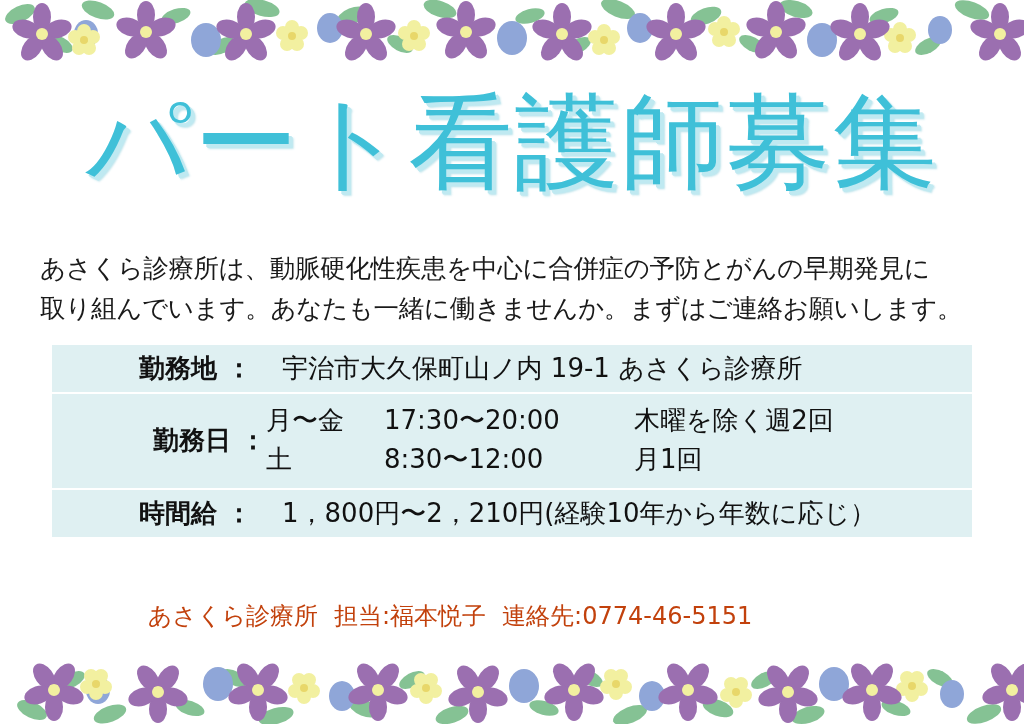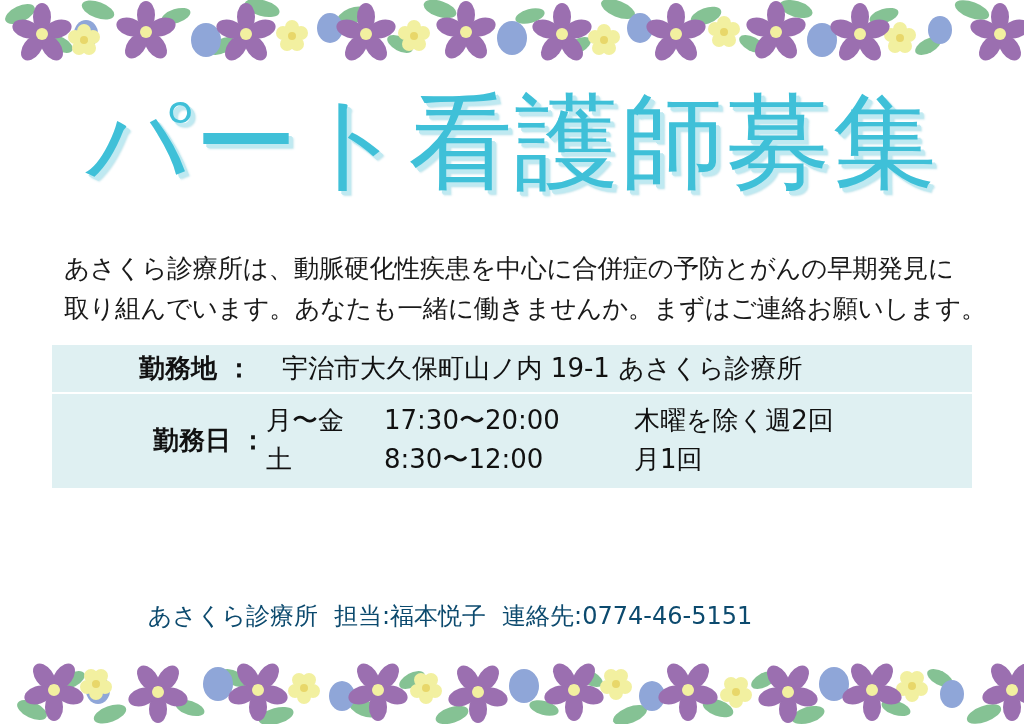--- a/index.html
+++ b/index.html
@@ -64,21 +64,21 @@
     position: absolute;
     top: 248px;
     left: 40px;
     width: 950px;
     font-family: "DejaVu Sans", sans-serif;
     font-size: 25.5px;
     line-height: 1.58;
     color: #1a1a1a;
     letter-spacing: -0.3px;
   }
-  .intro .line { display: block; white-space: nowrap; margin-left: 24px; }
+  .intro .line { display: block; white-space: nowrap; }
 
   
   .info-table {
     position: absolute;
     top: 345px;
     left: 52px;
     width: 920px;
     border-collapse: collapse;
     table-layout: fixed;
     padding-left: 48px;
@@ -113,21 +113,21 @@
 
   
   .contact {
     position: absolute;
     top: 600px;
     left: 0;
     width: 900px;
     text-align: center;
     font-family: "DejaVu Sans", sans-serif;
     font-size: 24px;
-    color: #0c4a6e;
+    color: #c2410c;
     white-space: nowrap;
   }
   .contact .gap { display: inline-block; width: 16px; }
 </style>
 </head>
 <body>
 
 <div class="poster">
 
   <div class="floral-band top">
@@ -320,20 +320,24 @@
       <tr class="tall">
         <td class="label">勤務日 ：</td>
         <td class="value">
           <span class="value-line">
             <span class="wk-day">月〜金</span><span class="wk-time">17:30〜20:00</span><span class="wk-freq">木曜を除く週2回</span>
           </span>
           <span class="value-line">
             <span class="wk-day">土</span><span class="wk-time">8:30〜12:00</span><span class="wk-freq">月1回</span>
           </span>
         </td>
+      </tr>
+      <tr>
+        <td class="label">時間給 ：</td>
+        <td class="value">1，800円〜2，210円(経験10年から年数に応じ）</td>
       </tr>
     </tbody>
   </table>
 
   <div class="contact">
     <span>あさくら診療所</span><span class="gap"></span><span>担当:福本悦子</span><span class="gap"></span><span>連絡先:0774-46-5151</span>
   </div>
 
   <div class="floral-band bottom">
     <svg width="1024" height="72" viewBox="0 0 1024 72" xmlns="http://www.w3.org/2000/svg" aria-hidden="true">

